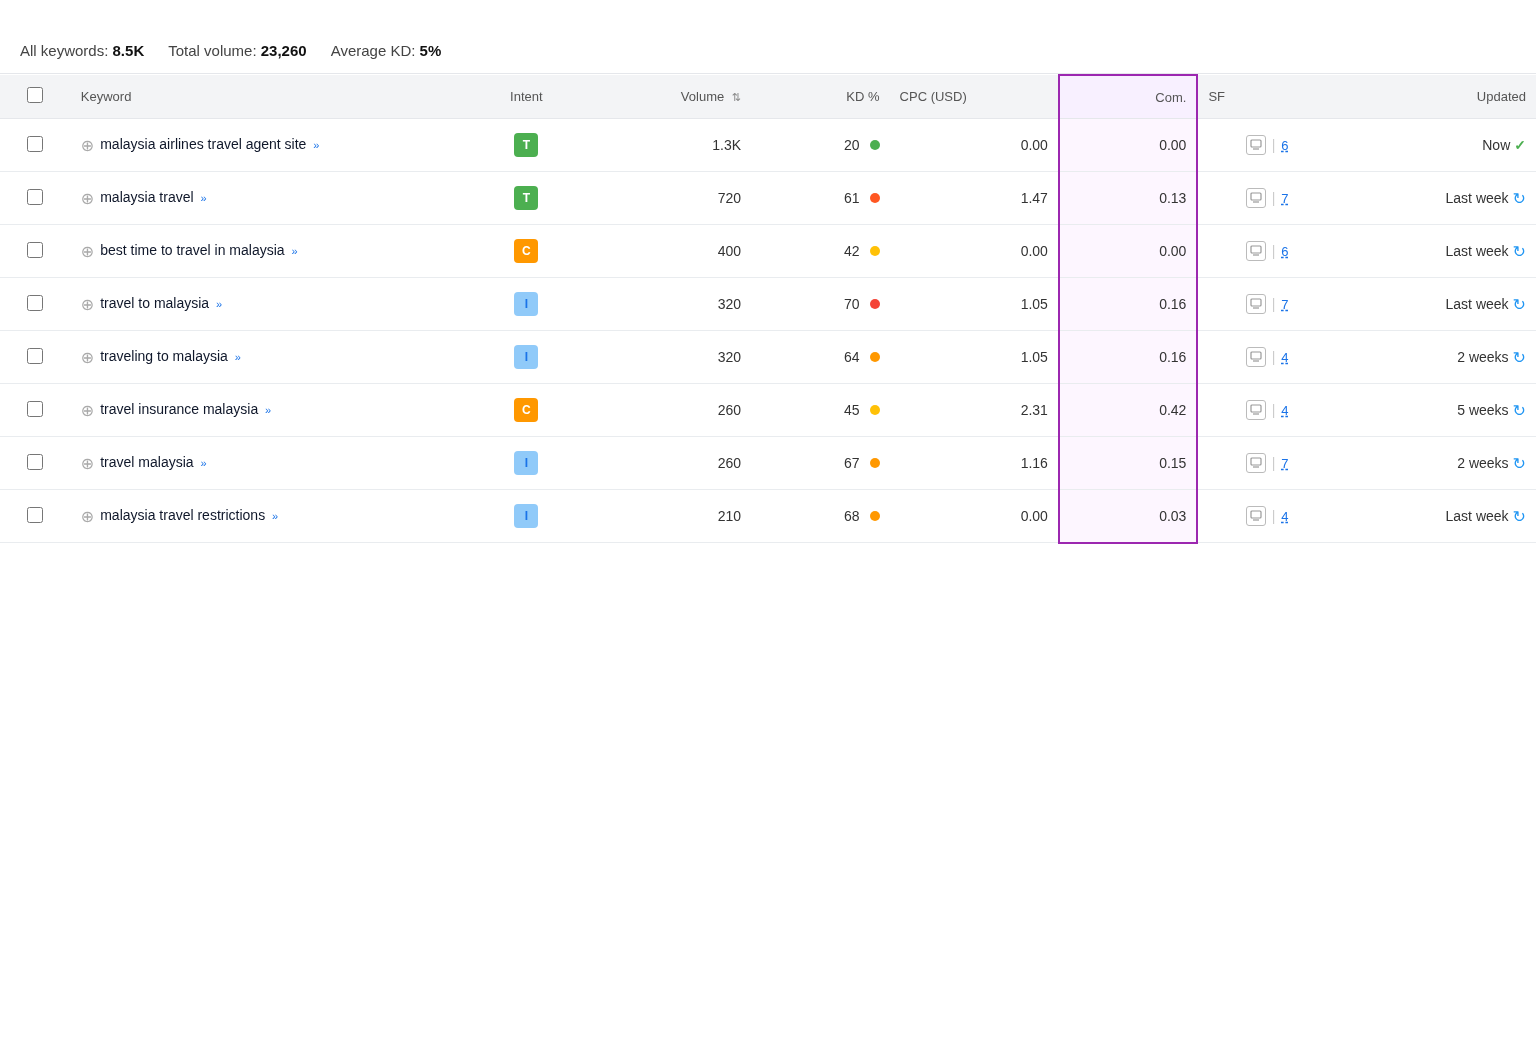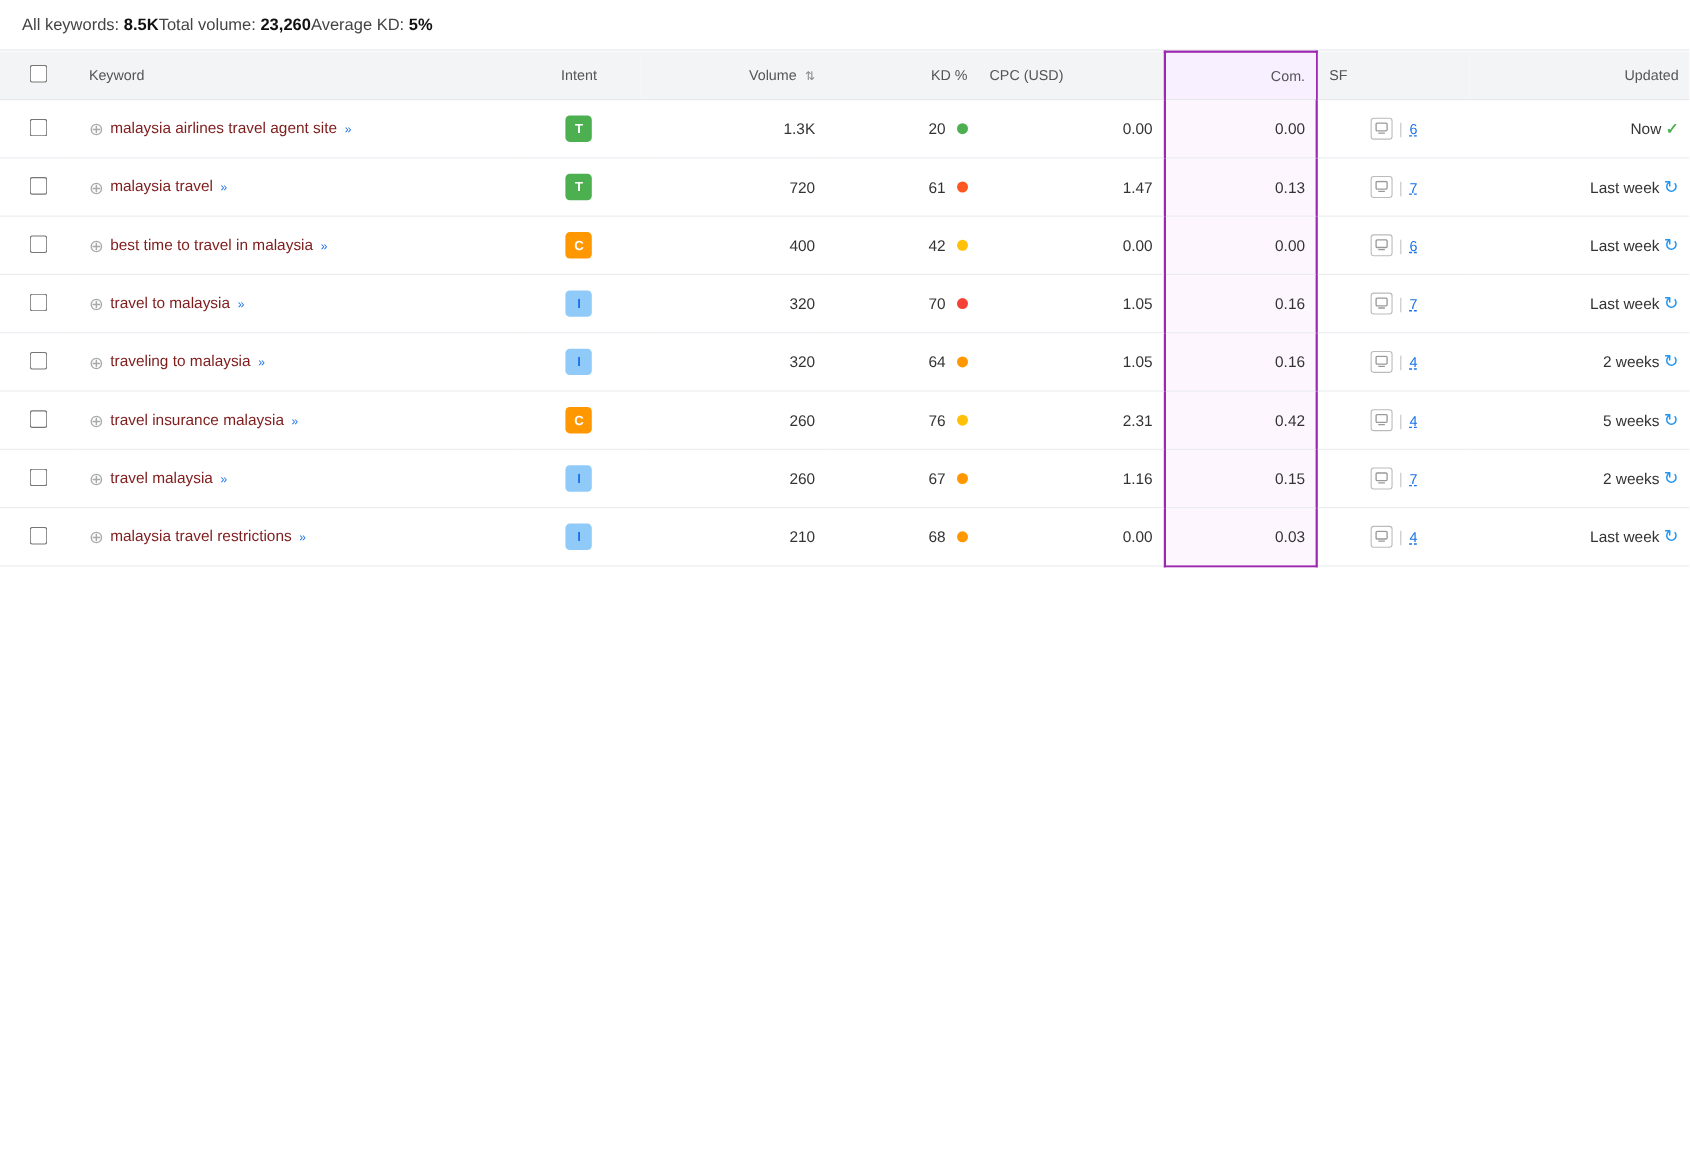--- a/index.html
+++ b/index.html
@@ -12,22 +12,24 @@
     .top-bar {
       display: flex;
       align-items: center;
       padding: 14px 20px;
       border-bottom: 1px solid #e5e7eb;
       gap: 20px;
     }
     .top-bar-stats {
       flex: 1;
       display: flex;
+      gap: 24px;
       font-size: 15px;
       color: #444;
+      margin-top: 28px;
     }
     .top-bar-stats span b {
       font-weight: 700;
       color: #111;
     }
     .top-bar-actions {
       display: flex;
       align-items: center;
       gap: 8px;
     }
@@ -110,21 +112,21 @@
     tbody td.col-com {
       text-align: right;
       border-left: 2px solid #9c27b0;
       border-right: 2px solid #9c27b0;
       background: #fdf6ff;
     }
     tbody td.col-sf { text-align: center; }
     tbody td.col-updated { text-align: right; white-space: nowrap; }
 
     .keyword-link {
-      color: #7f1d1d;
+      color: #0f172a;
       text-decoration: none;
       font-size: 14px;
       line-height: 1.4;
       display: inline;
     }
     .keyword-row {
       display: flex;
       align-items: flex-start;
       gap: 6px;
     }
@@ -508,21 +510,21 @@
           <span class="keyword-arrows" style="color:#1a73e8; font-size:11px; cursor:pointer;">»</span>
         </div>
       </div>
     </td>
     <td class="col-intent">
       <span class="intent-badge intent-C">C</span>
     </td>
     <td class="col-volume">260</td>
     <td class="col-kd">
       <div class="kd-cell">
-        <span>76</span>
+        <span>45</span>
         <span class="kd-dot" style="background:#ffc107;"></span>
       </div>
     </td>
     <td class="col-cpc">2.31</td>
     <td class="col-com ">0.42</td>
     <td class="col-sf">
       <div class="sf-cell">
         <span class="sf-icon">
           <svg width="12" height="12" viewBox="0 0 12 12" fill="none">
             <rect x="1" y="1" width="10" height="7" rx="1" stroke="#999" stroke-width="1.2" fill="none"></rect>

